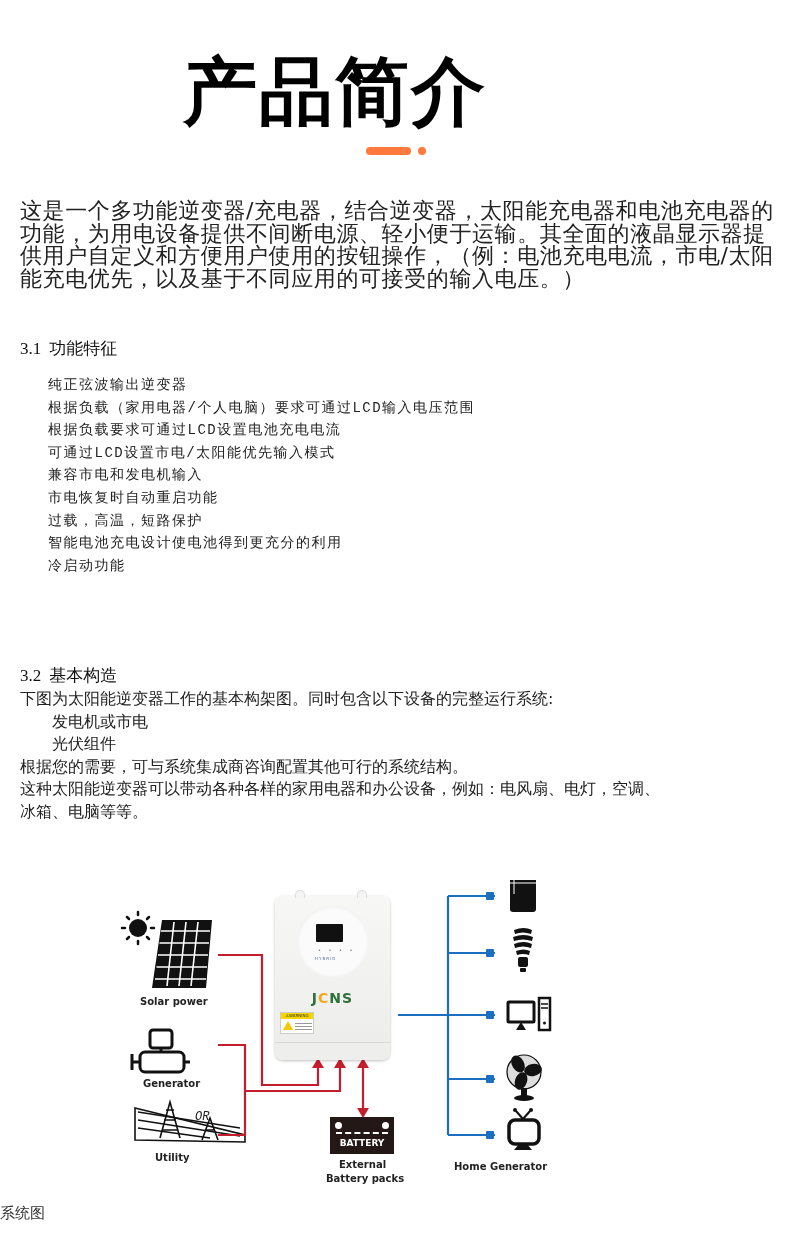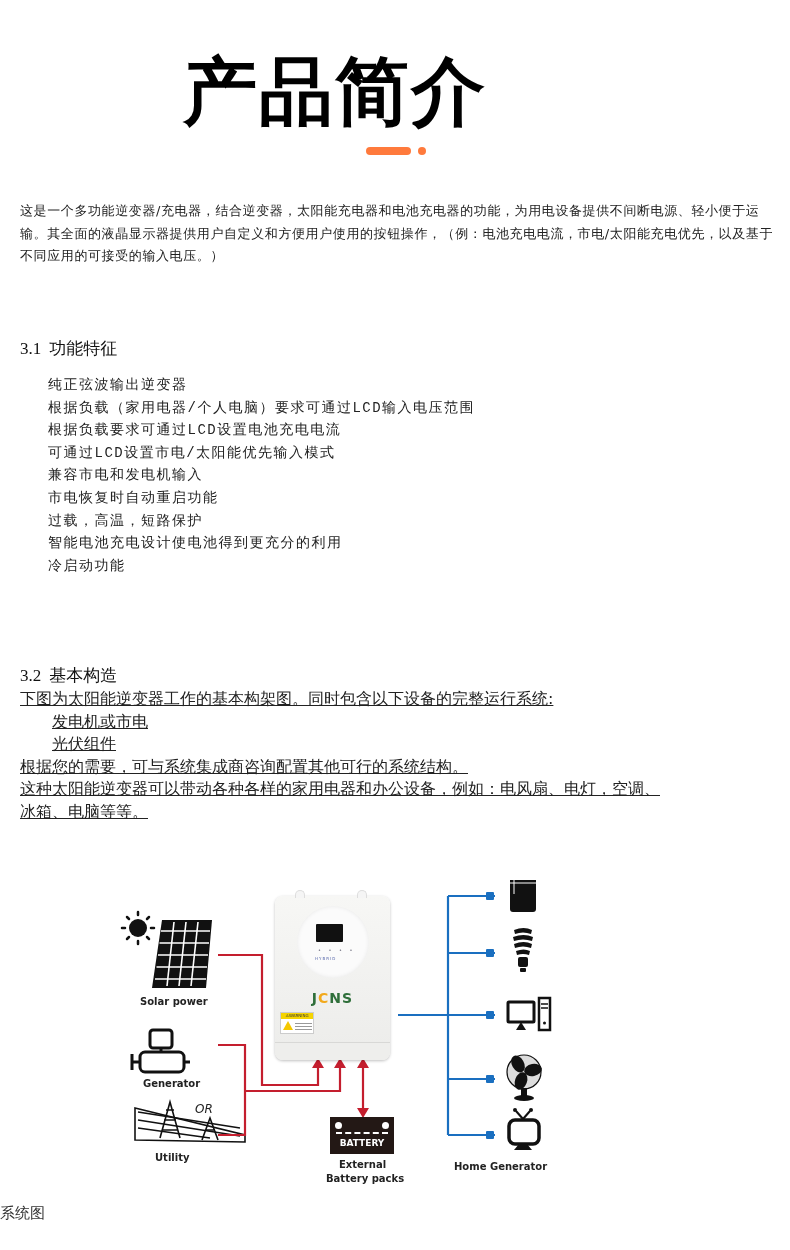--- a/index.html
+++ b/index.html
@@ -11,39 +11,39 @@
     font-family: "DejaVu Sans", "Liberation Sans", sans-serif;
     font-weight: bold; font-size: 74px; letter-spacing: 2px; color: #000; line-height: 90px;
   }
   .title-deco { position: absolute; top: 147px; left: 366px; height: 8px; }
   .title-deco .bar { position: absolute; left: 0; top: 0; width: 45px; height: 8px; border-radius: 4px; background: var(--accent); }
   .title-deco .dot { position: absolute; left: 52px; top: 0; width: 8px; height: 8px; border-radius: 50%; background: var(--accent); }
 
   .intro {
     position: absolute; left: 20px; top: 200px; width: 755px;
     font-family: "DejaVu Sans", "Liberation Sans", sans-serif;
-    font-size: 13px; line-height: 22.5px; letter-spacing: 0.6px; color: #222;
+    font-size: 22px; line-height: 22.5px; letter-spacing: 0.6px; color: #222;
   }
 
   .section-heading {
     position: absolute; left: 20px;
     font-family: "Liberation Serif", "DejaVu Serif", serif;
     font-size: 17px; font-weight: normal; color: #111;
   }
   .section-heading .num { margin-right: 8px; }
 
   .feature-list { position: absolute; left: 48px; top: 374px; list-style: none; }
   .feature-list li {
     font-family: Liberation Mono, monospace;
     font-size: 14px; line-height: 22.6px; letter-spacing: 1.5px; color: #222;
   }
 
   .struct-text { position: absolute; left: 20px; top: 688px; width: 760px;
     font-family: "DejaVu Sans", "Liberation Sans", sans-serif;
-    font-size: 16px; line-height: 22.5px; color: #222; text-decoration: underline; }
+    font-size: 16px; line-height: 22.5px; color: #222; }
   .struct-text .indent { padding-left: 32px; }
   .struct-text p { white-space: nowrap; }
 
   
   .diagram { position: absolute; left: 110px; top: 880px; width: 460px; height: 310px; }
   .diagram svg { position: absolute; left: 0; top: 0; }
   .dlabel {
     position: absolute; font-family: "DejaVu Sans", "Liberation Sans", sans-serif;
     font-weight: bold; font-size: 10px; color: #222; text-align: center; white-space: nowrap;
   }
@@ -234,21 +234,21 @@
       <line x1="420" y1="231" x2="413" y2="239" stroke="#111" stroke-width="2"></line>
       <circle cx="405" cy="230" r="2" fill="#111"></circle>
         <circle cx="421" cy="230" r="2" fill="#111"></circle>
       <rect x="399" y="240" width="30" height="24" rx="6" fill="none" stroke="#111" stroke-width="3.5"></rect>
       <path d="M404,270 l5,-6 l8,0 l5,6 z" fill="#111"></path>
     </g>
   </svg>
 
   <span class="dlabel" style="left:30px; top:116px;">Solar power</span>
   <span class="dlabel" style="left:33px; top:198px;">Generator</span>
-  <span class="dlabel or" style="left:85px; top:222px;">OR</span>
+  <span class="dlabel or" style="left:85px; top:230px;font-family:Liberation Mono, monospace;">OR</span>
   <span class="dlabel" style="left:45px; top:272px;">Utility</span>
 
   <div class="inverter">
     <span class="ear" style="left:20px;"></span>
     <span class="ear" style="left:82px;"></span>
     <div class="panel-circle"></div>
     <div class="lcd"></div>
     <div class="btns">• • • •</div>
     <div class="model">HYBRID</div>
     <div class="logo"><span>J</span><span class="c">C</span><span>NS</span></div>

